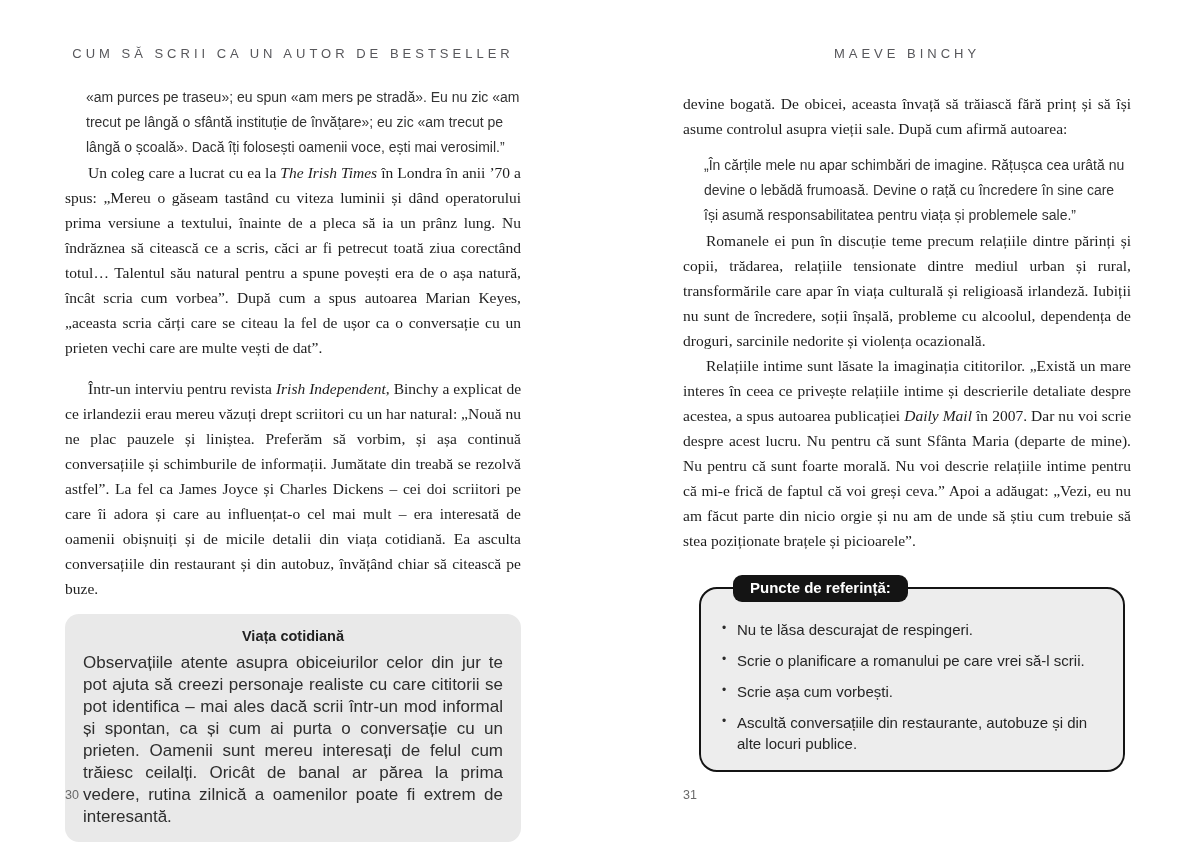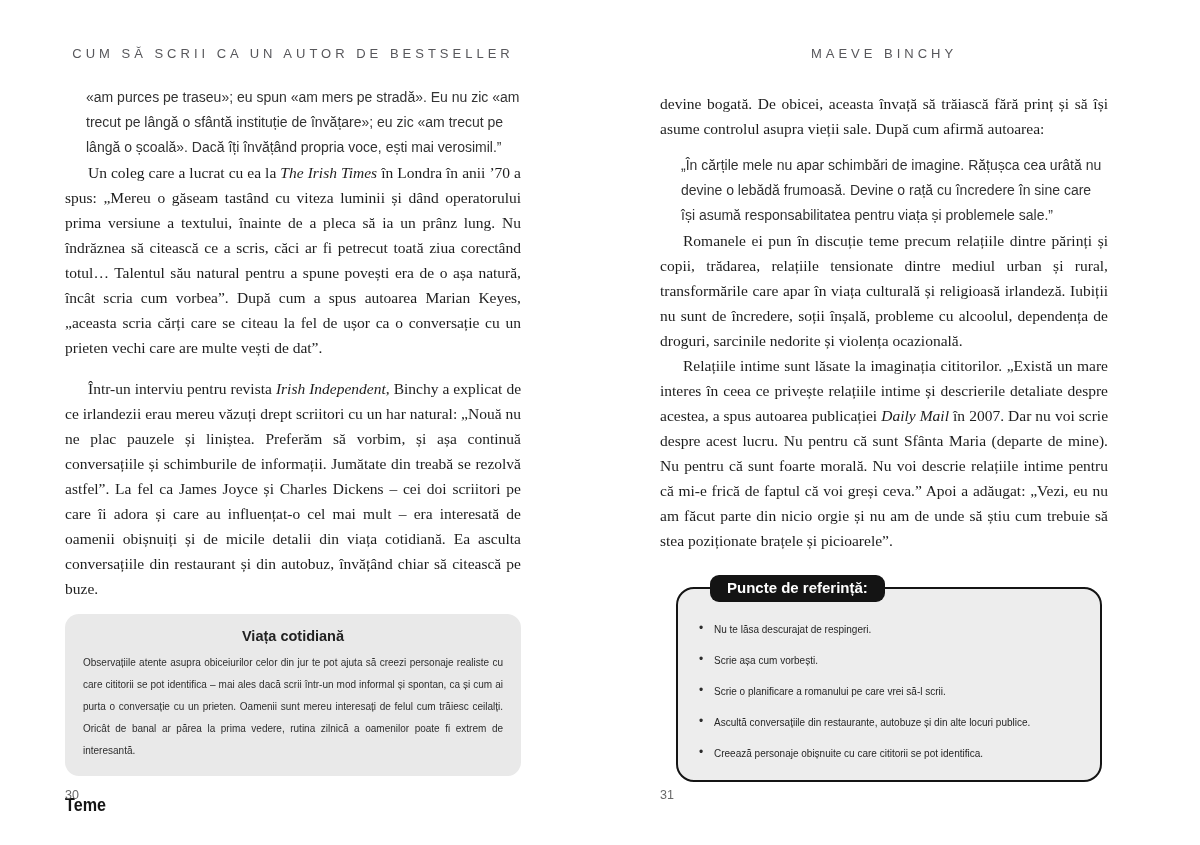--- a/index.html
+++ b/index.html
@@ -1,69 +1,69 @@
 <!DOCTYPE html>
 <html><head>
 <meta charset="utf-8">
 <style>
   html,body{margin:0;padding:0;background:#ffffff;}
   body{width:1200px;height:845px;position:relative;overflow:hidden;
        font-family:"Liberation Serif", serif;color:#1e1e1e;}
   .page{position:absolute;top:0;height:658px;}
   .page-left{left:65px;width:456px;}
-  .page-right{left:660px;width:448px;}
+  .page-right{left:683px;width:448px;}
 
   .running-header{margin-top:46px;text-align:center;white-space:nowrap;
     font-family:"Liberation Sans", sans-serif;font-size:13px;font-weight:400;
     letter-spacing:4px;color:#57575b;}
 
   .bquote{margin:24px 0 0 21px;font-family:"Liberation Sans", sans-serif;
     font-size:14px;line-height:25px;color:#333333;text-align:left;}
 
   .body-p{margin:0 0 0;font-size:15.5px;line-height:25px;color:#1d1d1d;
     text-align:justify;}
   .body-p.indent{text-indent:23px;}
   .body-p em{font-style:italic;}
 
   .info-box{margin-top:13px;background:#e9e9e9;border-radius:14px;
     padding:12px 18px 14px;}
   .info-box-title{font-family:"Liberation Sans", sans-serif;font-weight:bold;
     font-size:14.5px;line-height:20px;color:#222;text-align:center;margin-bottom:6px;}
-  .info-box-body{font-family:"Liberation Sans", sans-serif;font-size:10px;
+  .info-box-body{font-family:"Liberation Sans", sans-serif;font-size:17px;
     line-height:22px;color:#2e2e2e;text-align:justify;}
 
   .section-heading{margin:18px 0 0;font-family:"Liberation Sans", sans-serif;
     font-weight:bold;font-size:19px;line-height:22px;color:#141414;
     transform:scaleX(.85);transform-origin:0 50%;}
 
   .page-number{position:absolute;left:0;right:0;top:788px;text-align:left;
     font-family:"Liberation Sans", sans-serif;font-size:12.5px;color:#696969;}
 
   .ref-box{position:relative;margin:34px 6px 0 16px;background:#ededed;
     border:2.5px solid #141414;border-radius:18px;padding:30px 24px 16px 14px;}
   .ref-label{position:absolute;top:-14px;left:32px;background:#141414;color:#ffffff;
     border-radius:9px;padding:5px 17px 6px;font-family:"Liberation Sans", sans-serif;
     font-weight:bold;font-size:15px;line-height:16px;text-align:right;}
   .ref-list{list-style:none;margin:0;padding:0;
-    font-family:"Liberation Sans", sans-serif;font-size:10px;line-height:21px;
+    font-family:"Liberation Sans", sans-serif;font-size:15px;line-height:21px;
     color:#262626;}
   .ref-list li{position:relative;padding-left:22px;margin-top:10px;}
   .ref-list li:first-child{margin-top:0;}
   .bullet{position:absolute;left:7px;top:-1px;color:#2b2b2b;font-size:12px;}
   .bullet::before{content:"•";}
 </style>
 </head>
 <body>
 
 <div class="spread">
 
   <section class="page page-left">
     <div class="running-header">CUM SĂ SCRII CA UN AUTOR DE BESTSELLER</div>
 
-    <div class="bquote">«am purces pe traseu»; eu spun «am mers pe stradă». Eu nu zic «am trecut pe lângă o sfântă instituție de învățare»; eu zic «am trecut pe lângă o școală». Dacă îți învățând propria voce, ești mai verosimil.”</div>
+    <div class="bquote">«am purces pe traseu»; eu spun «am mers pe stradă». Eu nu zic «am trecut pe lângă o sfântă instituție de învățare»; eu zic «am trecut pe lângă o școală». Dacă îți folosești oamenii voce, ești mai verosimil.”</div>
 
     <p class="body-p indent">Un coleg care a lucrat cu ea la <em>The Irish Times</em> în Londra în anii ’70 a spus: „Mereu o găseam tastând cu viteza luminii și dând operatorului prima versiune a textului, înainte de a pleca să ia un prânz lung. Nu îndrăznea să citească ce a scris, căci ar fi petrecut toată ziua corectând totul… Talentul său natural pentru a spune povești era de o așa natură, încât scria cum vorbea”. După cum a spus autoarea Marian Keyes, „aceasta scria cărți care se citeau la fel de ușor ca o conversație cu un prieten vechi care are multe vești de dat”.</p>
 
     <p class="body-p indent" style="margin-top:16px;">Într-un interviu pentru revista <em>Irish Independent</em>, Binchy a explicat de ce irlandezii erau mereu văzuți drept scriitori cu un har natural: „Nouă nu ne plac pauzele și liniștea. Preferăm să vorbim, și așa continuă conversațiile și schimburile de informații. Jumătate din treabă se rezolvă astfel”. La fel ca James Joyce și Charles Dickens – cei doi scriitori pe care îi adora și care au influențat-o cel mai mult – era interesată de oamenii obișnuiți și de micile detalii din viața cotidiană. Ea asculta conversațiile din restaurant și din autobuz, învățând chiar să citească pe buze.</p>
 
     <div class="info-box">
       <div class="info-box-title">Viața cotidiană</div>
       <div class="info-box-body">Observațiile atente asupra obiceiurilor celor din jur te pot ajuta să creezi personaje realiste cu care cititorii se pot identifica – mai ales dacă scrii într-un mod informal și spontan, ca și cum ai purta o conversație cu un prieten. Oamenii sunt mereu interesați de felul cum trăiesc ceilalți. Oricât de banal ar părea la prima vedere, rutina zilnică a oamenilor poate fi extrem de interesantă.</div>
     </div>
 
@@ -85,33 +85,29 @@
 
     <div class="ref-box">
       <div class="ref-label">Puncte de referință:</div>
       <ul class="ref-list">
         <li>
           <span class="bullet"></span>
           <span>Nu te lăsa descurajat de respingeri.</span>
         </li>
         <li>
           <span class="bullet"></span>
+          <span>Scrie o planificare a romanului pe care vrei să-l scrii.</span>
+        </li>
+        <li>
+          <span class="bullet"></span>
           <span>Scrie așa cum vorbești.</span>
         </li>
         <li>
           <span class="bullet"></span>
-          <span>Scrie o planificare a romanului pe care vrei să-l scrii.</span>
-        </li>
-        <li>
-          <span class="bullet"></span>
           <span>Ascultă conversațiile din restaurante, autobuze și din alte locuri publice.</span>
-        </li>
-        <li>
-          <span class="bullet"></span>
-          <span>Creează personaje obișnuite cu care cititorii se pot identifica.</span>
         </li>
       </ul>
     </div>
 
     <div class="page-number">31</div>
   </section>
 
 </div>
 
 </body></html>

